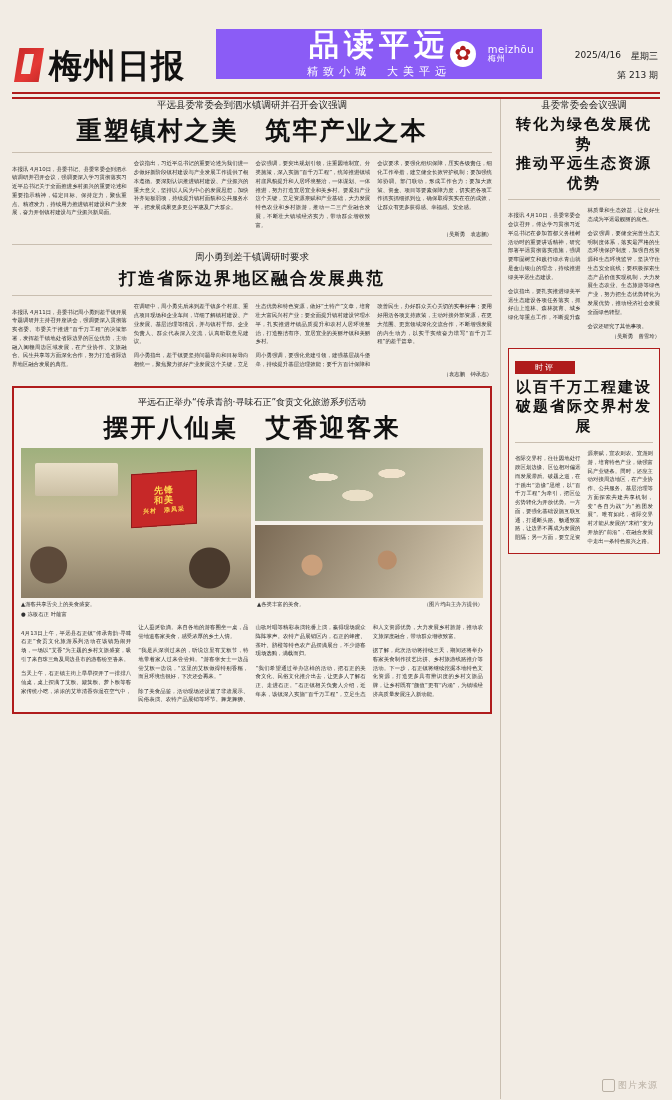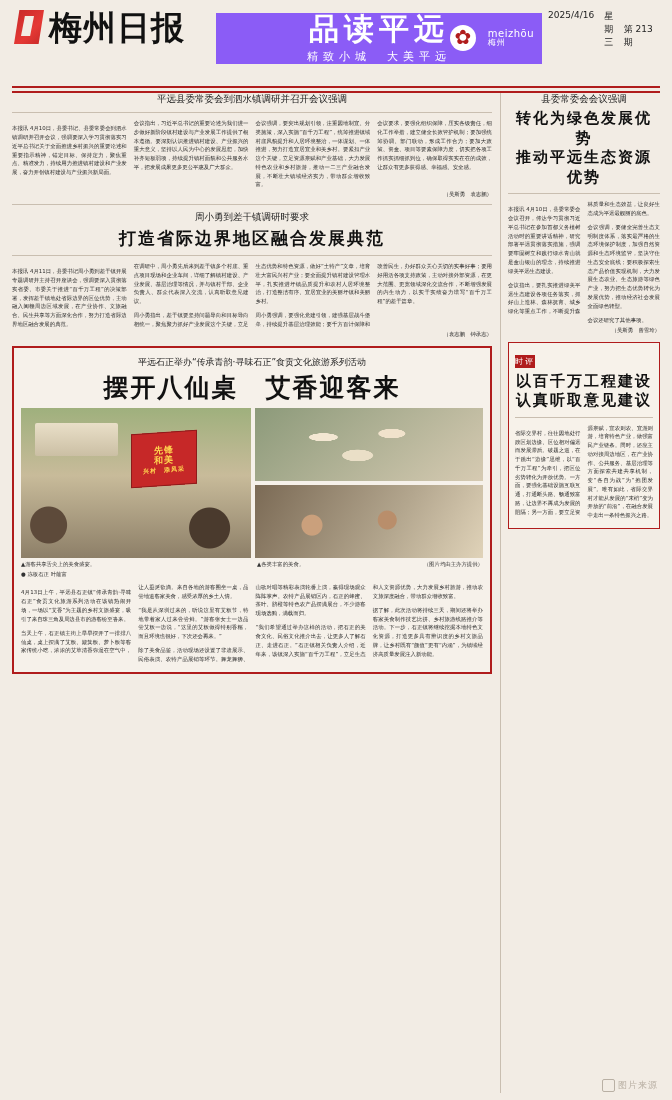--- a/index.html
+++ b/index.html
@@ -13,24 +13,24 @@
   .page{
     position:relative;
     width:672px;height:1100px;
     background:#f2ece4;
     box-sizing:border-box;
     padding:10px 12px 8px 12px;
   }
 
   
   .masthead{
-    display:flex;align-items:flex-start;
+    display:flex;align-items:flex-end;
     height:72px;
     border-bottom:2px solid #b01c1c;
-    padding-bottom:4px;
+    padding-bottom:10px;
   }
   .mast-left{
     flex:0 0 196px;
     display:flex;align-items:center;
     padding-left:2px;
   }
   .mast-logo{
     display:flex;align-items:center;gap:5px;
   }
   .mast-logo-mark{
@@ -82,21 +82,21 @@
     content:"✿";position:absolute;left:0;right:0;top:-2px;
     text-align:center;color:#b01c1c;font-size:20px;line-height:28px;
   }
   .mast-badge .bd-txt{
     display:flex;flex-direction:column;line-height:1.1;
   }
   .mast-badge .bd-en{font-size:10px;letter-spacing:.5px;}
   .mast-badge .bd-cn{font-size:8px;letter-spacing:1px;}
   .mast-right{
     flex:0 0 110px;
-    display:flex;
+    display:flex;flex-direction:column;
     justify-content:center;align-items:flex-end;
     font-size:9px;color:#222;gap:6px;
     padding-right:2px;
   }
   .mast-right .line1{display:flex;gap:10px;}
   .mast-rule{
     height:2px;background:#b01c1c;margin-top:3px;
   }
 
   
@@ -202,21 +202,21 @@
   }
 
   
   .side-box{
     border:1.5px solid #b01c1c;
     margin-top:8px;padding:6px 6px 7px 6px;
     background:#f7f2ea;
   }
   .side-tag{
     display:inline-block;background:#b01c1c;color:#fff;
-    font-size:8px;padding:1px 0;margin-bottom:4px;letter-spacing:2px;
+    font-size:8px;padding:1px 20px;margin-bottom:4px;letter-spacing:2px;
   }
   .wm{
     position:absolute;right:14px;bottom:8px;
     font-size:9px;color:#b9b0a4;letter-spacing:1px;
     display:flex;align-items:center;gap:3px;text-align:center;
   }
   .wm .wm-mark{
     width:11px;height:11px;border:1px solid #b9b0a4;border-radius:2px;
     display:inline-block;
   }
@@ -253,20 +253,21 @@
     </div>
   </div>
   <div class="mast-rule"></div>
 
   <div class="body-wrap">
 
     <div class="col-main">
 
       <div>
         <div class="kicker">平远县委常委会到泗水镇调研并召开会议强调</div>
+        <div class="headline h1">重塑镇村之美　筑牢产业之本</div>
         <div class="rule-thin"></div>
         <div class="txt-cols c4">
           <p>本报讯 4月10日，县委书记、县委常委会到泗水镇调研并召开会议，强调要深入学习贯彻落实习近平总书记关于全面推进乡村振兴的重要论述和重要指示精神，锚定目标、保持定力，聚焦重点、精准发力，持续用力推进镇村建设和产业发展，奋力开创镇村建设与产业振兴新局面。</p>
           <p>会议指出，习近平总书记的重要论述为我们进一步做好新阶段镇村建设与产业发展工作提供了根本遵循。要深刻认识推进镇村建设、产业振兴的重大意义，坚持以人民为中心的发展思想，加快补齐短板弱项，持续提升镇村面貌和公共服务水平，把发展成果更多更公平惠及广大群众。</p>
           <p>会议强调，要突出规划引领，注重因地制宜、分类施策，深入实施“百千万工程”，统筹推进镇域村庄风貌提升和人居环境整治，一体谋划、一体推进，努力打造宜居宜业和美乡村。要紧扣产业这个关键，立足资源禀赋和产业基础，大力发展特色农业和乡村旅游，推动一二三产业融合发展，不断壮大镇域经济实力，带动群众增收致富。</p>
           <p>会议要求，要强化组织保障，压实各级责任，细化工作举措，建立健全长效管护机制；要加强统筹协调、部门联动，形成工作合力；要加大政策、资金、项目等要素保障力度，切实把各项工作抓实抓细抓到位，确保取得实实在在的成效，让群众有更多获得感、幸福感、安全感。</p>
         </div>
         <div class="sign">（吴斯勇　袁志鹏）</div>
       </div>
 
@@ -339,21 +340,21 @@
           <p>会议指出，要扎实推进绿美平远生态建设各项任务落实，抓好山上造林、森林抚育、城乡绿化等重点工作，不断提升森林质量和生态效益，让良好生态成为平远最靓丽的底色。</p>
           <p>会议强调，要健全完善生态文明制度体系，落实最严格的生态环境保护制度，加强自然资源和生态环境监管，坚决守住生态安全底线；要积极探索生态产品价值实现机制，大力发展生态农业、生态旅游等绿色产业，努力把生态优势转化为发展优势，推动经济社会发展全面绿色转型。</p>
           <p>会议还研究了其他事项。</p>
         </div>
         <div class="sign">（吴斯勇　曾雪玲）</div>
       </div>
 
       <div class="side-box">
         <span class="side-tag">时评</span>
         <div class="headline h3">以百千万工程建设</div>
-        <div class="headline h3">认真听取意见建议</div>
+        <div class="headline h3">破题省际交界村发展</div>
         <div class="rule-thin"></div>
         <div class="txt-cols c2">
           <p>省际交界村，往往因地处行政区划边缘、区位相对偏远而发展滞后。破题之道，在于跳出“边缘”思维，以“百千万工程”为牵引，把区位劣势转化为开放优势。一方面，要强化基础设施互联互通，打通断头路、畅通致富路，让边界不再成为发展的阻隔；另一方面，要立足资源禀赋，宜农则农、宜游则游，培育特色产业，做强富民产业链条。同时，还应主动对接周边地区，在产业协作、公共服务、基层治理等方面探索共建共享机制，变“各自为战”为“抱团发展”。唯有如此，省际交界村才能从发展的“末梢”变为开放的“前沿”，在融合发展中走出一条特色振兴之路。</p>
         </div>
       </div>
     </div>
   </div>
 
   <div class="wm">
     <span class="wm-mark"></span>

